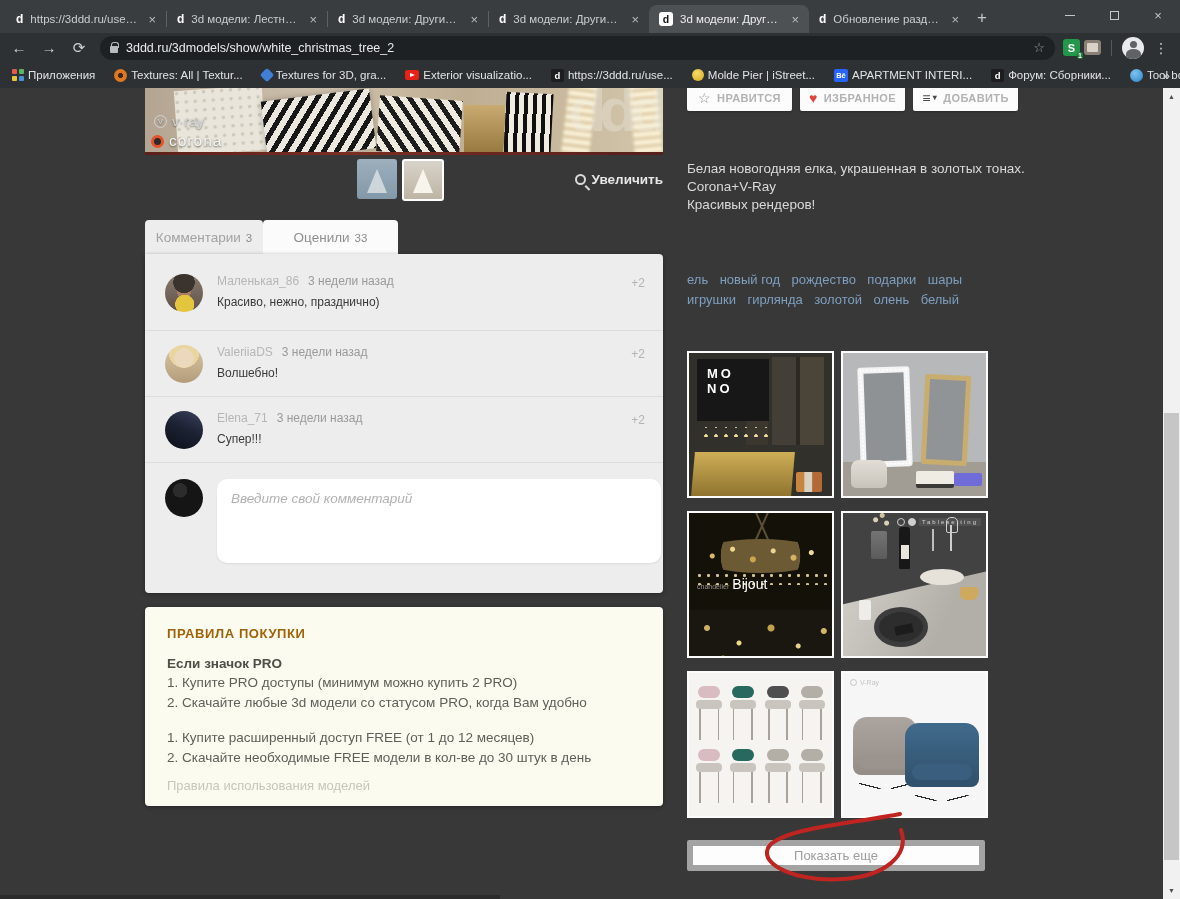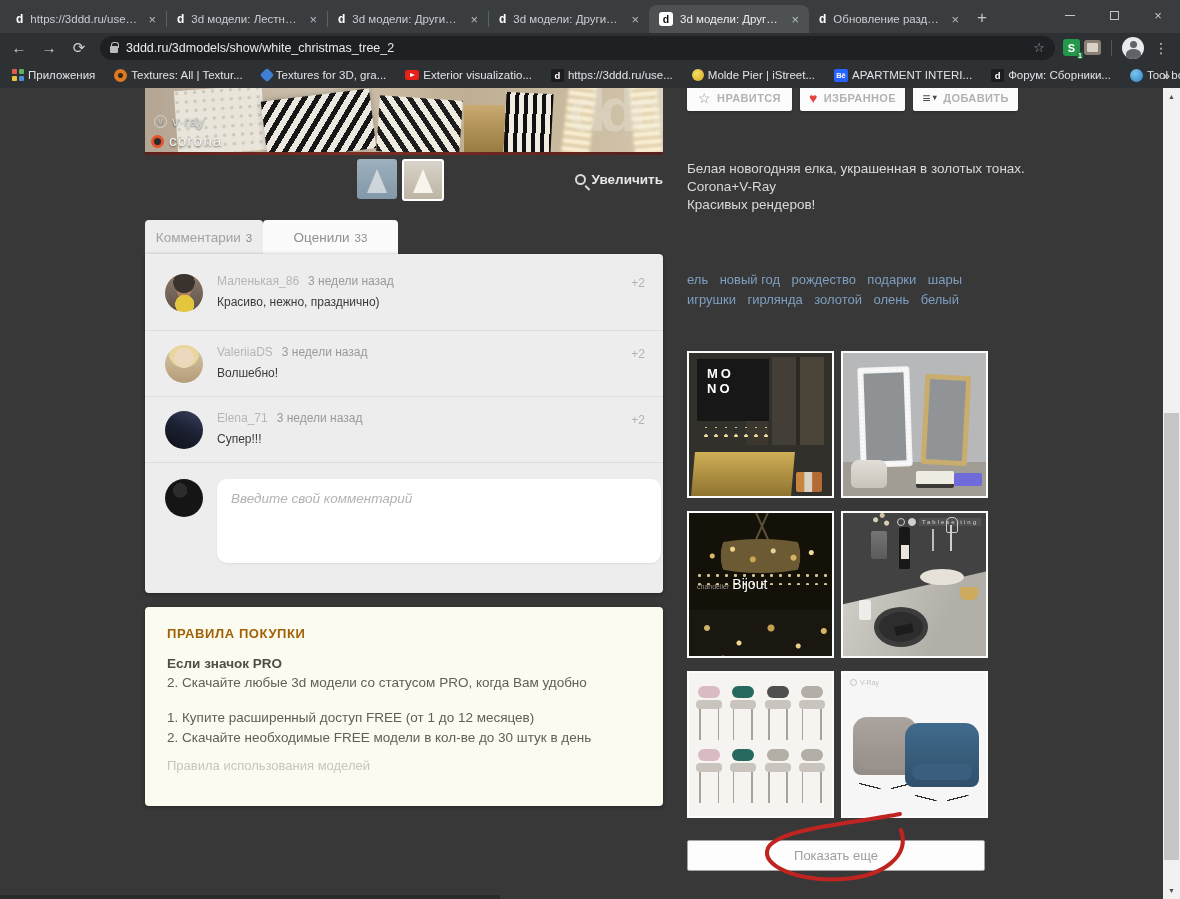--- a/index.html
+++ b/index.html
@@ -199,21 +199,21 @@
   .arm-wm-ring { width:7px; height:7px; border:1px solid #c4c4c4; border-radius:50%; }
   .armchair { position:absolute; border-radius:14px 14px 8px 8px; }
   .arm-1 { left:10px; top:44px; width:64px; height:58px; background:linear-gradient(180deg,#aba49f,#938c87); }
   .arm-1::after { content:""; position:absolute; left:6px; bottom:6px; right:6px; height:14px; border-radius:8px; background:#9b938e; }
   .arm-2 { left:62px; top:50px; width:74px; height:64px; background:linear-gradient(180deg,#406a8c,#30506b); }
   .arm-2::after { content:""; position:absolute; left:7px; bottom:7px; right:7px; height:16px; border-radius:9px; background:#3a5f7e; }
   .arm-legs { position:absolute; width:54px; height:26px; background:linear-gradient(14deg,transparent 48%,#2c2c2c 48% 52%,transparent 52%) left/40% 100% no-repeat, linear-gradient(-14deg,transparent 48%,#2c2c2c 48% 52%,transparent 52%) right/40% 100% no-repeat; }
   .legs-1 { left:16px; top:100px; } .legs-2 { left:72px; top:112px; }
 
   
-  .show-more { position:absolute; left:687px; top:752px; width:298px; height:31px; background:#fdfdfd; border:1px solid #a3a3a3; border-radius:2px; display:flex; align-items:center; justify-content:center; font-size:13px; color:#9e9e9e; cursor:pointer; }
+  .show-more { position:absolute; left:687px; top:752px; width:298px; height:31px; background:#fdfdfd; border:6px solid #a3a3a3; border-radius:2px; display:flex; align-items:center; justify-content:center; font-size:13px; color:#9e9e9e; cursor:pointer; }
   .annotation { position:absolute; left:752px; top:714px; width:170px; height:97px; pointer-events:none; }
 
   
   .scrollbar { position:absolute; right:0; top:0; width:17px; height:811px; background:#f1f1f1; }
   .sb-btn { position:absolute; left:0; width:17px; height:15px; display:flex; align-items:center; justify-content:center; font-size:7px; color:#505050; cursor:pointer; }
   .sb-up { top:1px; } .sb-down { bottom:1px; }
   .sb-thumb { position:absolute; left:1px; top:325px; width:15px; height:447px; background:#c6c6c6; cursor:pointer; }
   .bottom-strip { position:absolute; left:0; bottom:0; width:500px; height:4px; background:#2b2b2b; }
 </style>
 </head>
@@ -410,20 +410,21 @@
       <div class="comment-input">
         <div class="c-avatar av-input"></div>
         <textarea placeholder="Введите свой комментарий" style=""></textarea>
       </div>
     </div>
 
     <div class="rules-card">
       <div class="rules-title">ПРАВИЛА ПОКУПКИ</div>
       <div class="rules-sec">
         <div class="rules-head">Если значок PRO</div>
+        <div class="rules-item">1. Купите PRO доступы (минимум можно купить 2 PRO)</div>
         <div class="rules-item">2. Скачайте любые 3d модели со статусом PRO, когда Вам удобно</div>
       </div>
       <div class="rules-sec">
         <div class="rules-item">1. Купите расширенный доступ FREE (от 1 до 12 месяцев)</div>
         <div class="rules-item">2. Скачайте необходимые FREE модели в кол-ве до 30 штук в день</div>
       </div>
       <div class="rules-link">Правила использования моделей</div>
     </div>
 
     <div class="actions">

